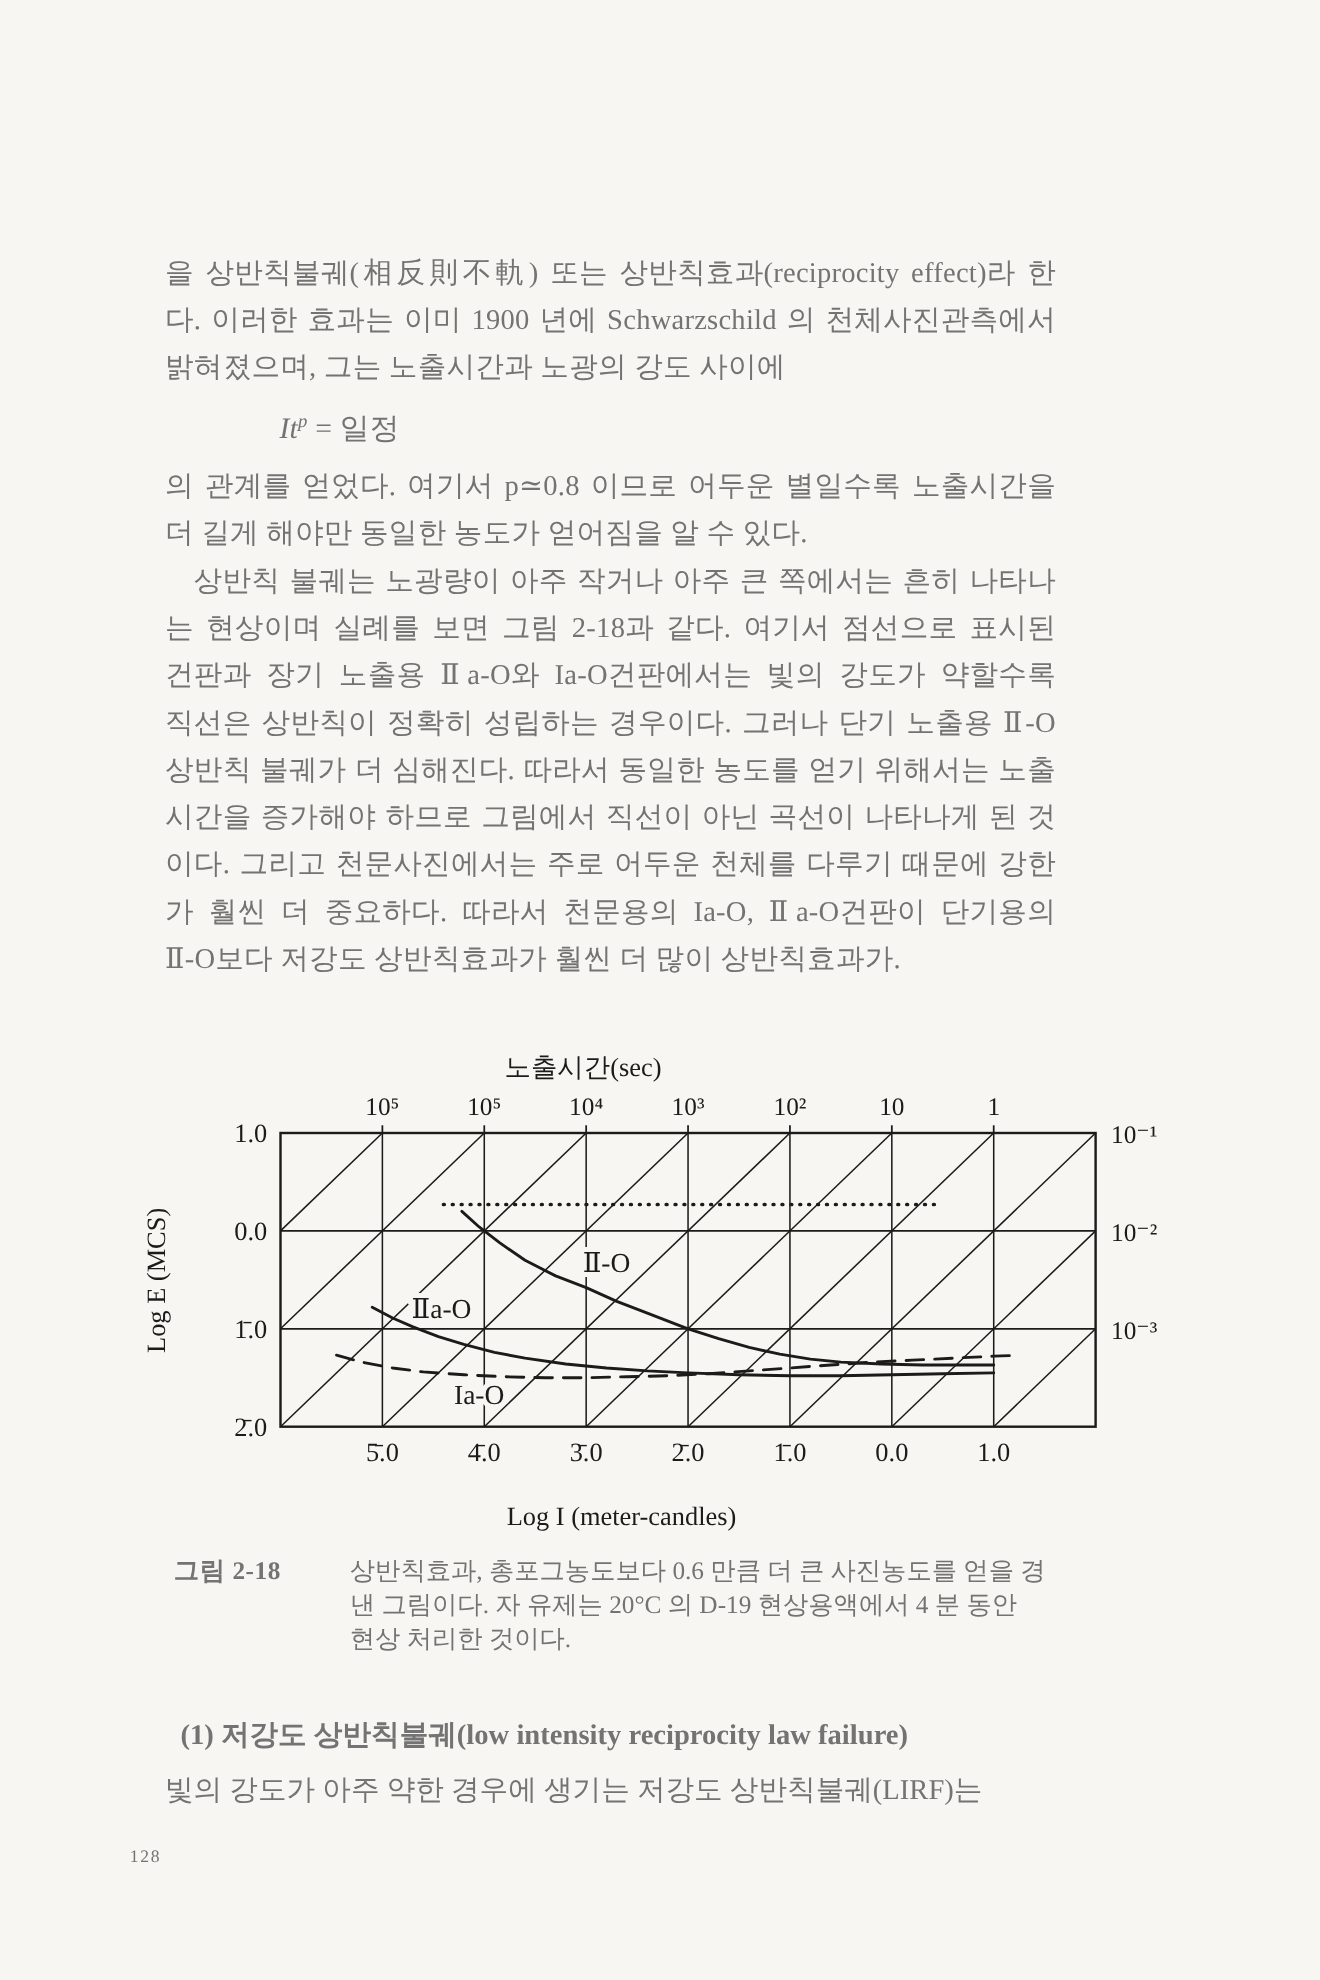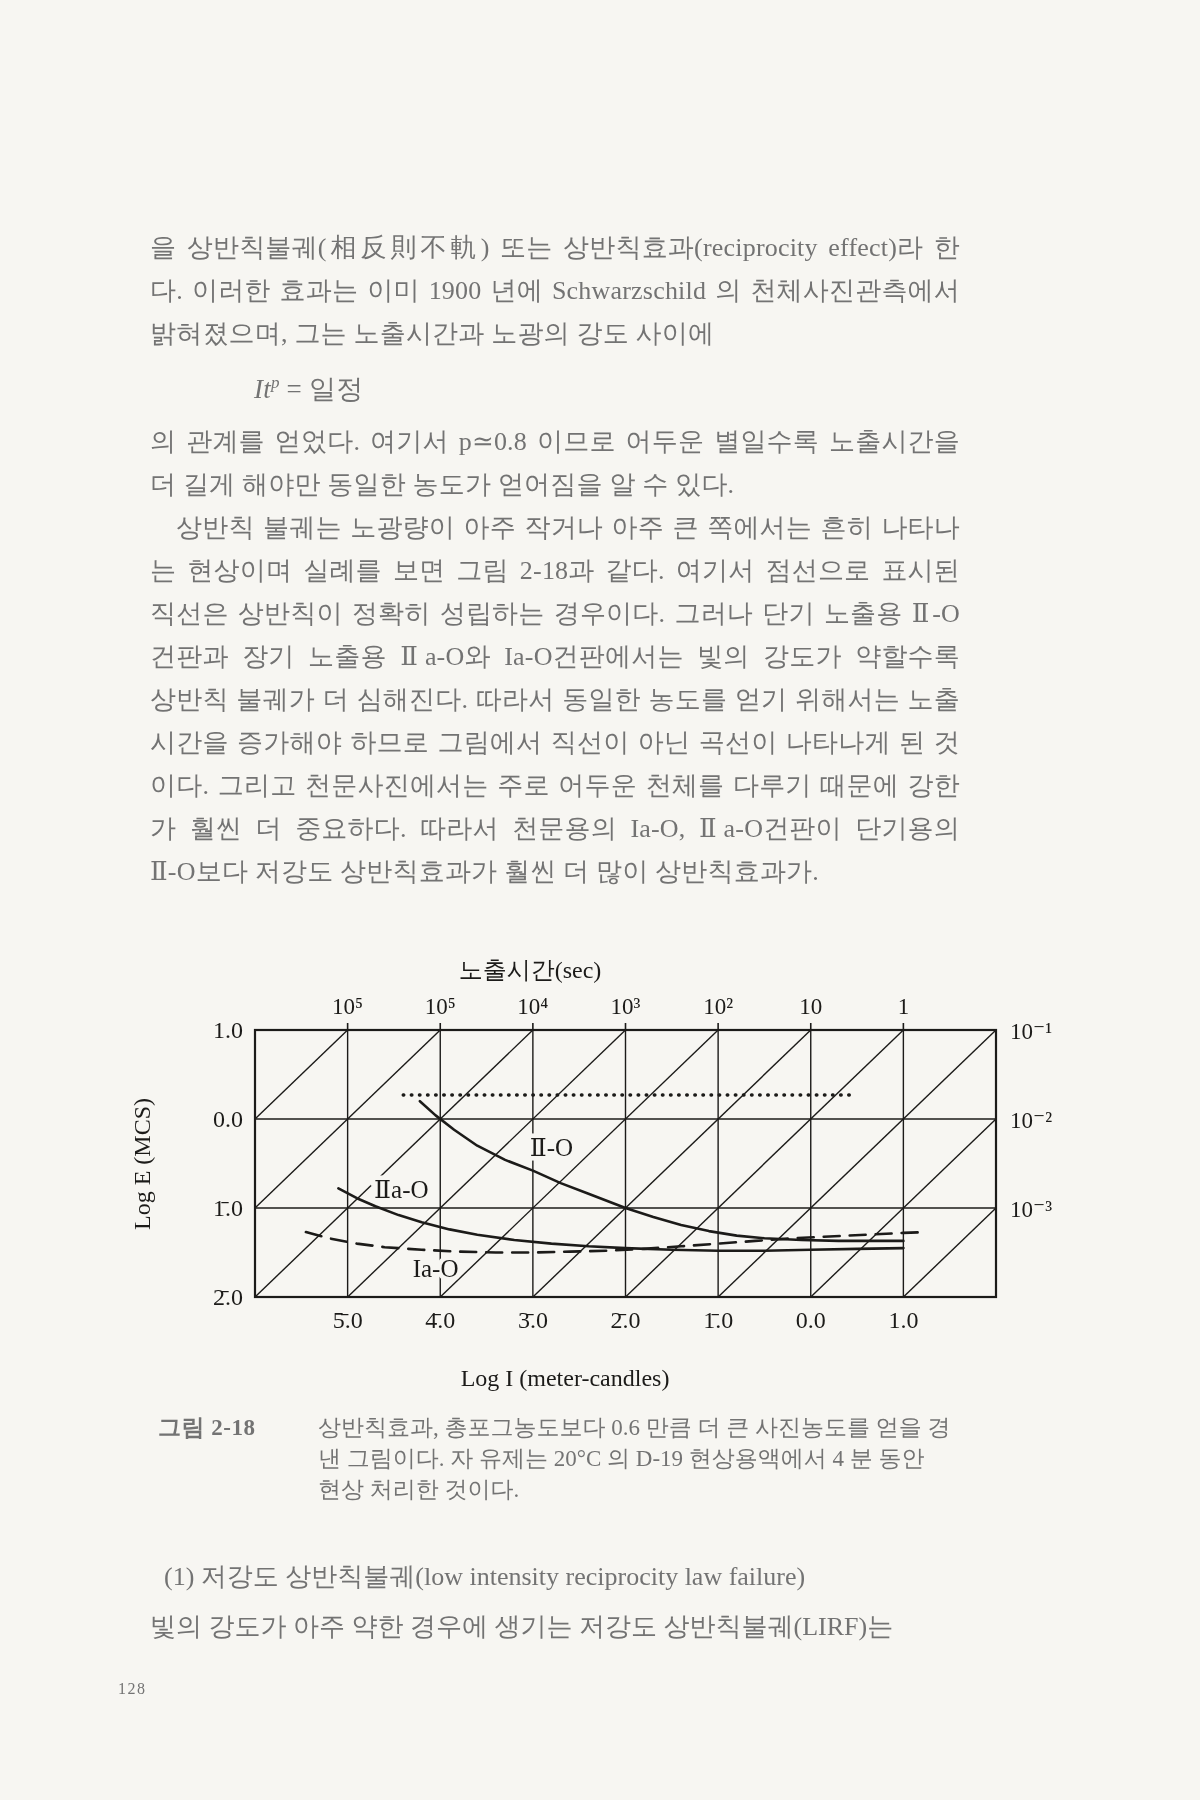--- a/index.html
+++ b/index.html
@@ -25,21 +25,21 @@
     position:absolute; left:158px; top:1412px; width:810px;
     font-size:23px; line-height:31px;
   }
   .cap-row{ display:flex; }
   .cap-label{ flex:none; width:160px; font-weight:bold; letter-spacing:.5px; }
   .cap-lines{ flex:auto; }
   .section-block{
     position:absolute; left:150px; top:1552px; width:830px;
     font-size:26px; line-height:50px;
   }
-  .section-block .h{ padding-left:14px; }
+  .section-block .h{ padding-left:14px;font-weight:bold; }
   .page-number{
     position:absolute; left:118px; top:1680px; font-size:16px; letter-spacing:1.5px;
   }
 </style>
 </head>
 <body>
 
 <div class="page">
 
   <div class="text-block">
@@ -50,22 +50,22 @@
     <div class="formula">
       <span class="f-base">It</span><sup>p</sup>
       <span>= 일정</span>
     </div>
 
     <div class="tl">의 관계를 얻었다. 여기서 p≃0.8 이므로 어두운 별일수록 노출시간을</div>
     <div class="noj">더 길게 해야만 동일한 농도가 얻어짐을 알 수 있다.</div>
 
     <div class="tl indent">상반칙 불궤는 노광량이 아주 작거나 아주 큰 쪽에서는 흔히 나타나</div>
     <div class="tl">는 현상이며 실례를 보면 그림 2-18과 같다. 여기서 점선으로 표시된</div>
+    <div class="tl">건판과 장기 노출용 Ⅱa-O와 Ia-O건판에서는 빛의 강도가 약할수록</div>
     <div class="tl">직선은 상반칙이 정확히 성립하는 경우이다. 그러나 단기 노출용 Ⅱ-O</div>
-    <div class="tl">건판과 장기 노출용 Ⅱa-O와 Ia-O건판에서는 빛의 강도가 약할수록</div>
     <div class="tl">상반칙 불궤가 더 심해진다. 따라서 동일한 농도를 얻기 위해서는 노출</div>
     <div class="tl">시간을 증가해야 하므로 그림에서 직선이 아닌 곡선이 나타나게 된 것</div>
     <div class="tl">이다. 그리고 천문사진에서는 주로 어두운 천체를 다루기 때문에 강한</div>
     <div class="tl">가 훨씬 더 중요하다. 따라서 천문용의 Ia-O, Ⅱa-O건판이 단기용의</div>
     <div class="noj">Ⅱ-O보다 저강도 상반칙효과가 훨씬 더 많이 상반칙효과가.</div>
   </div>
 
   <svg class="figure-svg" width="1200" height="460" viewBox="0 0 1200 460">
       <text x="530" y="28" text-anchor="middle" style="font-family:&quot;Liberation Serif&quot;,&quot;DejaVu Serif&quot;,serif;font-size:24px;fill:#1c1b19">노출시간(sec)</text>
       <text x="565" y="436" text-anchor="middle" style="font-family:&quot;Liberation Serif&quot;,&quot;DejaVu Serif&quot;,serif;font-size:24px;fill:#1c1b19">Log I (meter-candles)</text>

